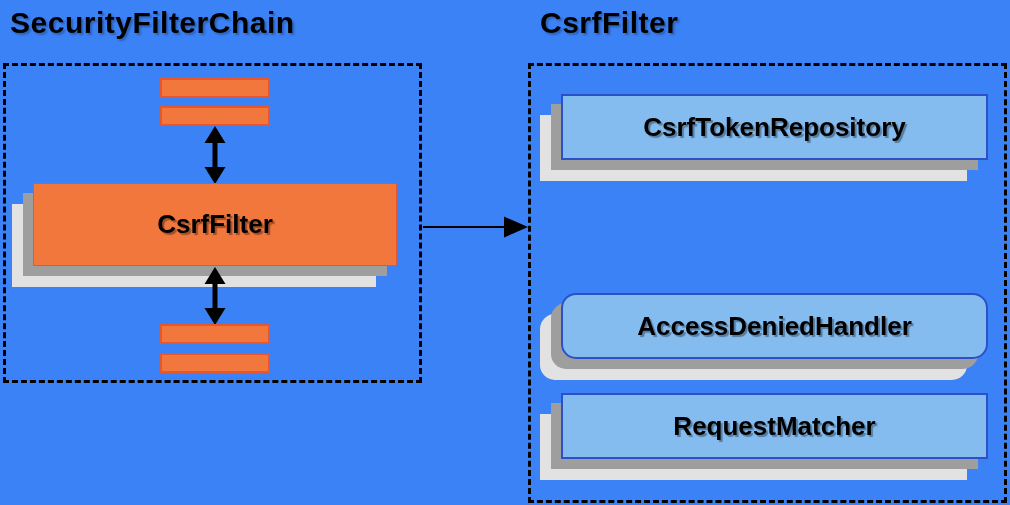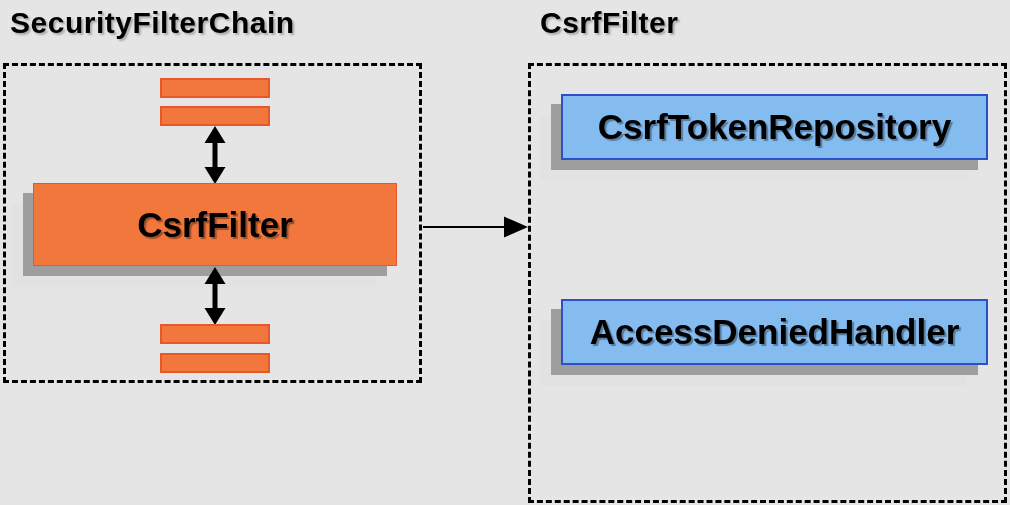--- a/index.html
+++ b/index.html
@@ -12,21 +12,21 @@
     --line: #000000;
   }
   * { box-sizing: border-box; margin: 0; padding: 0; }
   html, body { background: #ffffff; }
   body { font-family: "Liberation Sans", "DejaVu Sans", sans-serif; }
 
   .canvas {
     position: relative;
     width: 1010px;
     height: 505px;
-    background: #e5e5e5;
+    background: #3b82f6;
     overflow: hidden;
   }
 
   .section-title {
     position: absolute;
     top: 6px;
     font-size: 30px;
     font-weight: bold;
     color: #000;
     letter-spacing: 0.5px;
@@ -65,42 +65,42 @@
     height: 83px;
     background: var(--orange-fill);
     border: 1px solid var(--orange-border);
     box-shadow: -10px 10px 0 var(--shadow-dark), -21px 21px 0 var(--shadow-light);
     display: flex;
     align-items: center;
     justify-content: center;
   }
 
   .box-label {
-    font-size: 35px;
+    font-size: 26px;
     font-weight: bold;
     color: #000;
     text-shadow: 2px 2px 1px rgba(0,0,0,0.35);
     white-space: nowrap;
   }
 
   .component-box {
     position: absolute;
     left: 561px;
     width: 427px;
     height: 66px;
     background: var(--blue-fill);
     border: 2px solid var(--blue-border);
     box-shadow: -10px 10px 0 var(--shadow-dark), -21px 21px 0 var(--shadow-light);
     display: flex;
     align-items: center;
     justify-content: center;
   }
   .comp-1 { top: 94px; }
   .comp-2 { top: 193px; }
-  .comp-3 { top: 299px; }
+  .comp-3 { top: 293px; border-radius: 15px; }
   .comp-4 { top: 393px; }
 
   .arrow-svg { position: absolute; }
   .v-arrow-top    { left: 202px; top: 126px; }
   .v-arrow-bottom { left: 202px; top: 267px; }
   .h-arrow        { left: 423px; top: 214px; }
 </style>
 </head>
 <body>
 
@@ -143,14 +143,17 @@
 
   <div class="component-box comp-1">
     <span class="box-label">CsrfTokenRepository</span>
   </div>
 
 
   <div class="component-box comp-3">
     <span class="box-label">AccessDeniedHandler</span>
   </div>
 
+  <div class="component-box comp-4">
+    <span class="box-label">RequestMatcher</span>
+  </div>
 
 </div>
 
 </body></html>

